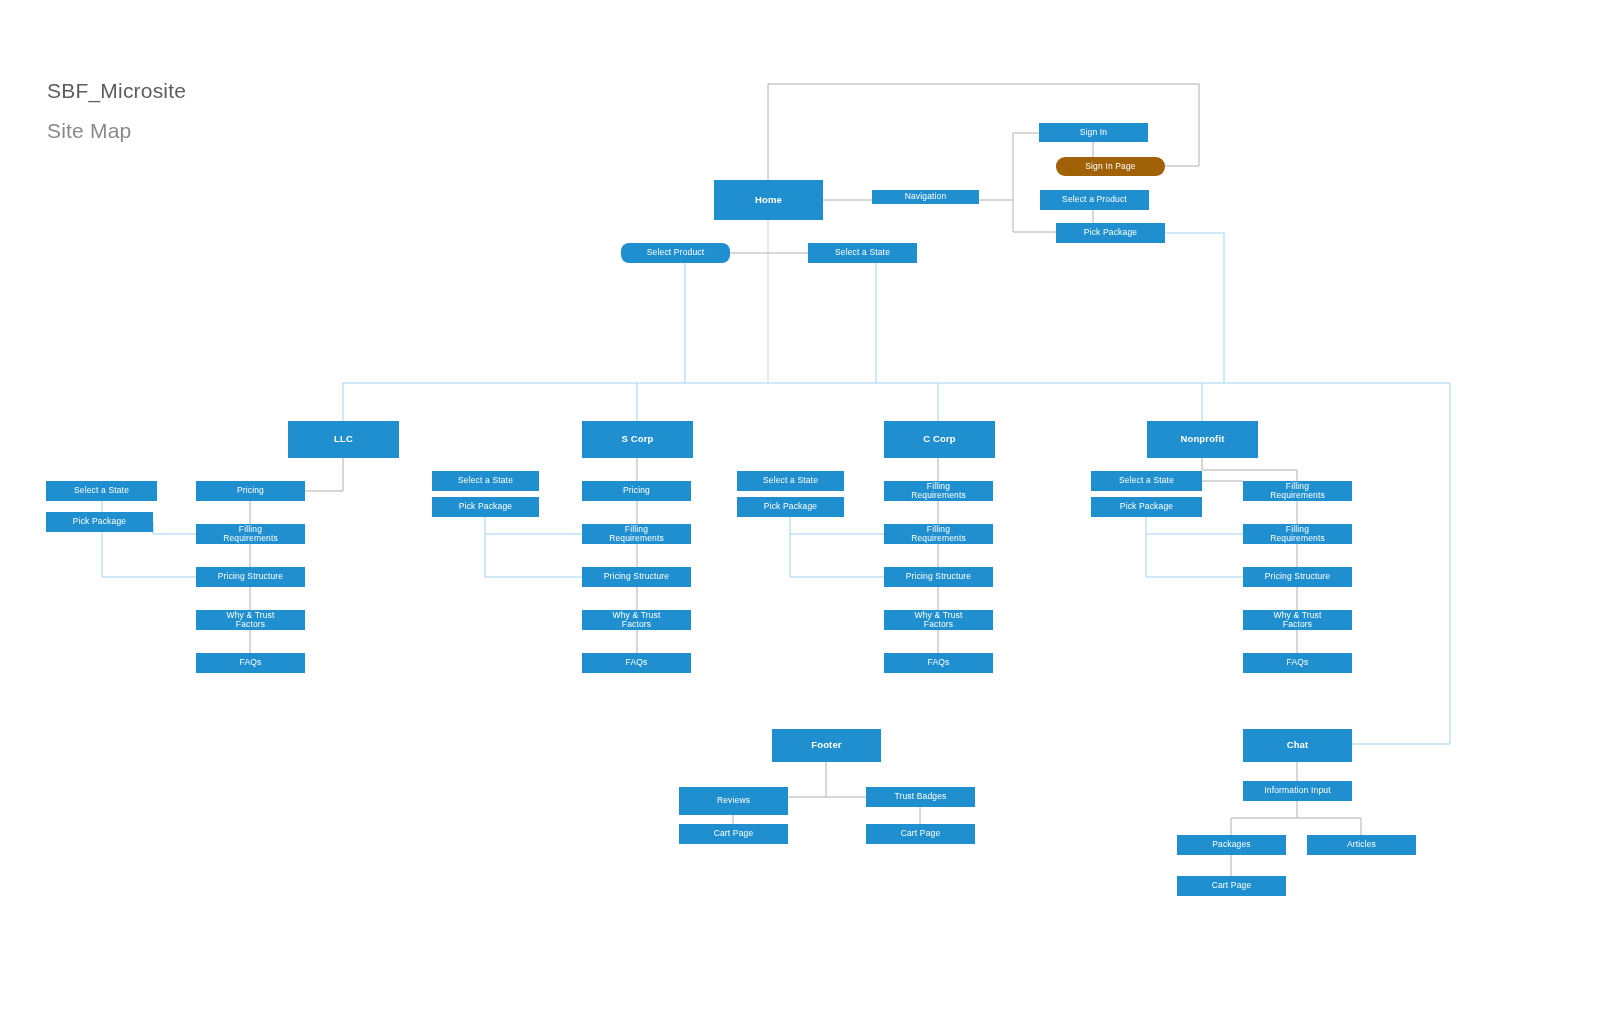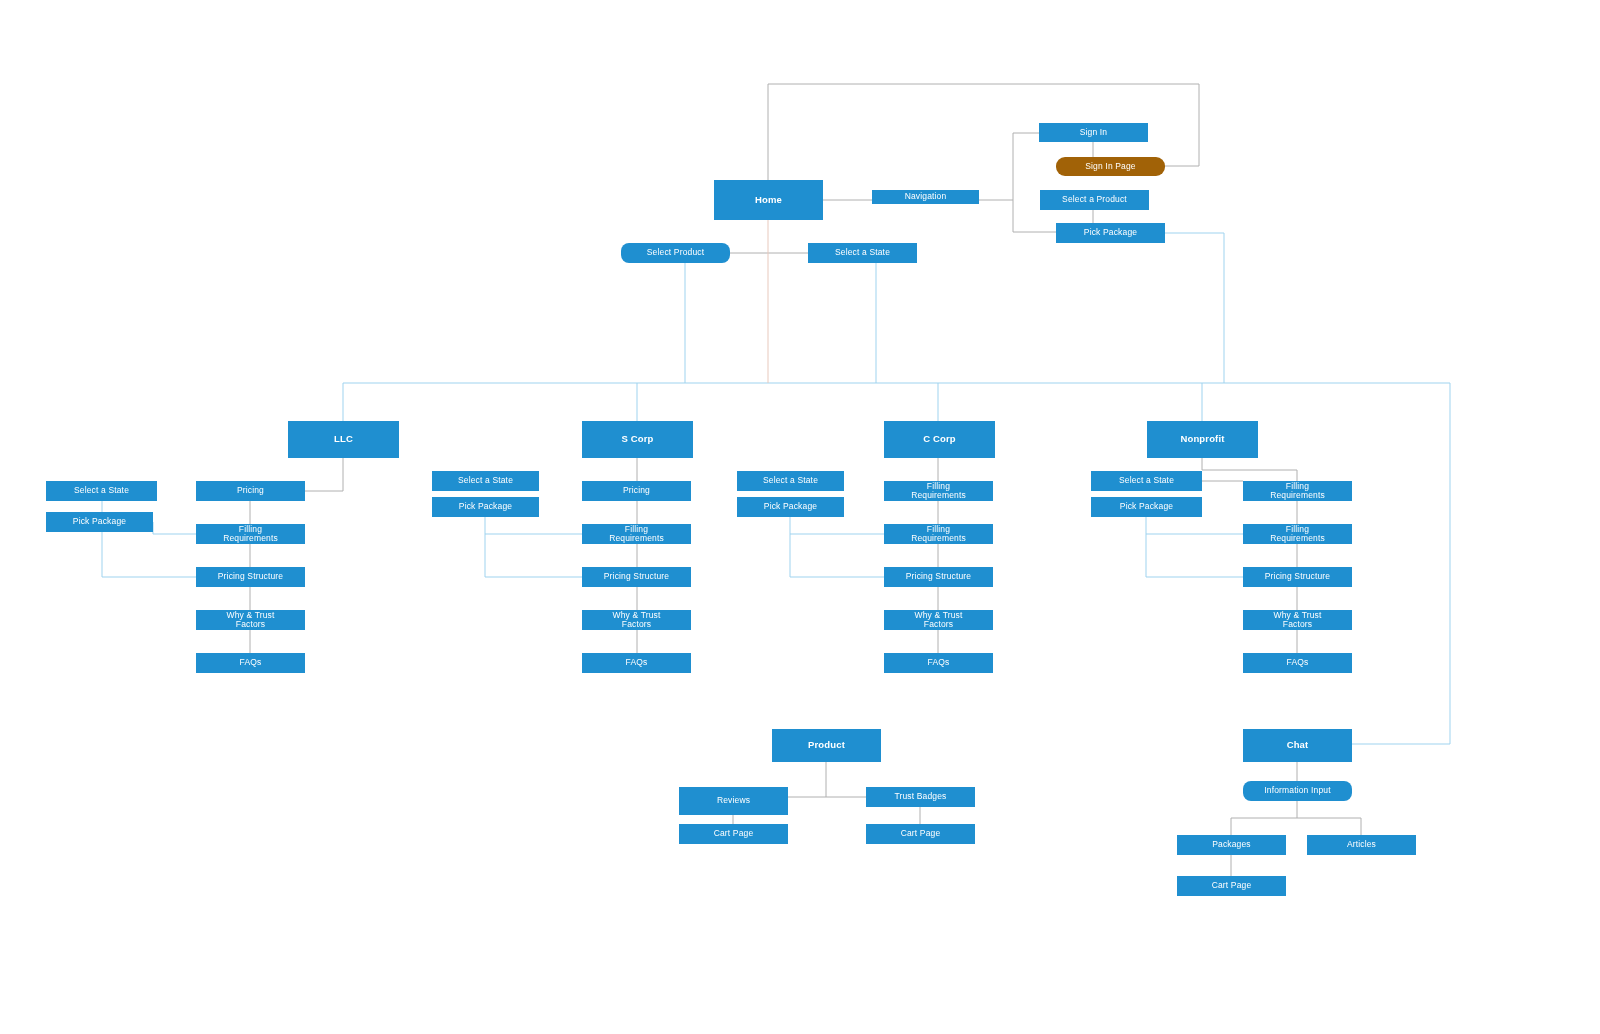--- a/index.html
+++ b/index.html
@@ -120,20 +120,24 @@
       <path d="M153,522 L153,534 L196,534" fill="none" stroke="#9fd3ef" stroke-width="1"></path>
       <path d="M485,507 L485,577 L582,577" fill="none" stroke="#9fd3ef" stroke-width="1"></path>
       <path d="M485,534 L582,534" fill="none" stroke="#9fd3ef" stroke-width="1"></path>
       <path d="M790,507 L790,577 L884,577" fill="none" stroke="#9fd3ef" stroke-width="1"></path>
       <path d="M790,534 L884,534" fill="none" stroke="#9fd3ef" stroke-width="1"></path>
       <path d="M1146,507 L1146,577 L1243,577" fill="none" stroke="#9fd3ef" stroke-width="1"></path>
       <path d="M1146,534 L1243,534" fill="none" stroke="#9fd3ef" stroke-width="1"></path>
       <path d="M768,220 L768,383" fill="none" stroke="#e8c9bd" stroke-width="1"></path>
     </svg>
 
+  <div class="title-block">
+    <div class="doc-title">SBF_Microsite</div>
+    <div class="doc-subtitle">Site Map</div>
+  </div>
 
 <div class="node big" style="left: 714px; top: 180px; width: 109px; height: 40px; background: rgb(31, 143, 208); color: rgb(255, 255, 255);">Home</div>
     <div class="node" style="left: 872px; top: 190px; width: 107px; height: 14px; background: rgb(31, 143, 208); color: rgb(255, 255, 255);">Navigation</div>
     <div class="node" style="left: 1039px; top: 123px; width: 109px; height: 19px; background: rgb(31, 143, 208); color: rgb(255, 255, 255);">Sign In</div>
     <div class="node" style="left: 1056px; top: 157px; width: 109px; height: 19px; background: #a16207; color: rgb(255, 255, 255); border-radius: 9px;">Sign In Page</div>
     <div class="node" style="left: 1040px; top: 190px; width: 109px; height: 20px; background: rgb(31, 143, 208); color: rgb(255, 255, 255);">Select a Product</div>
     <div class="node" style="left: 1056px; top: 223px; width: 109px; height: 20px; background: rgb(31, 143, 208); color: rgb(255, 255, 255);">Pick Package</div>
     <div class="node" style="left: 621px; top: 243px; width: 109px; height: 20px; background: rgb(31, 143, 208); color: rgb(255, 255, 255); border-radius: 8px;">Select Product</div>
     <div class="node" style="left: 808px; top: 243px; width: 109px; height: 20px; background: rgb(31, 143, 208); color: rgb(255, 255, 255);">Select a State</div>
     <div class="node big" style="left: 288px; top: 421px; width: 111px; height: 37px; background: rgb(31, 143, 208); color: rgb(255, 255, 255);">LLC</div>
@@ -161,23 +165,23 @@
     <div class="node" style="left: 884px; top: 567px; width: 109px; height: 20px; background: rgb(31, 143, 208); color: rgb(255, 255, 255);">Pricing Structure</div>
     <div class="node" style="left: 884px; top: 610px; width: 109px; height: 20px; background: rgb(31, 143, 208); color: rgb(255, 255, 255);">Why &amp; Trust Factors</div>
     <div class="node" style="left: 884px; top: 653px; width: 109px; height: 20px; background: rgb(31, 143, 208); color: rgb(255, 255, 255);">FAQs</div>
     <div class="node" style="left: 1091px; top: 471px; width: 111px; height: 20px; background: rgb(31, 143, 208); color: rgb(255, 255, 255);">Select a State</div>
     <div class="node" style="left: 1091px; top: 497px; width: 111px; height: 20px; background: rgb(31, 143, 208); color: rgb(255, 255, 255);">Pick Package</div>
     <div class="node" style="left: 1243px; top: 481px; width: 109px; height: 20px; background: rgb(31, 143, 208); color: rgb(255, 255, 255);">Filling Requirements</div>
     <div class="node" style="left: 1243px; top: 524px; width: 109px; height: 20px; background: rgb(31, 143, 208); color: rgb(255, 255, 255);">Filling Requirements</div>
     <div class="node" style="left: 1243px; top: 567px; width: 109px; height: 20px; background: rgb(31, 143, 208); color: rgb(255, 255, 255);">Pricing Structure</div>
     <div class="node" style="left: 1243px; top: 610px; width: 109px; height: 20px; background: rgb(31, 143, 208); color: rgb(255, 255, 255);">Why &amp; Trust Factors</div>
     <div class="node" style="left: 1243px; top: 653px; width: 109px; height: 20px; background: rgb(31, 143, 208); color: rgb(255, 255, 255);">FAQs</div>
-    <div class="node big" style="left: 772px; top: 729px; width: 109px; height: 33px; background: rgb(31, 143, 208); color: rgb(255, 255, 255);">Product</div>
+    <div class="node big" style="left: 772px; top: 729px; width: 109px; height: 33px; background: rgb(31, 143, 208); color: rgb(255, 255, 255);">Footer</div>
     <div class="node" style="left: 679px; top: 787px; width: 109px; height: 28px; background: rgb(31, 143, 208); color: rgb(255, 255, 255);">Reviews</div>
     <div class="node" style="left: 866px; top: 787px; width: 109px; height: 20px; background: rgb(31, 143, 208); color: rgb(255, 255, 255);">Trust Badges</div>
     <div class="node" style="left: 679px; top: 824px; width: 109px; height: 20px; background: rgb(31, 143, 208); color: rgb(255, 255, 255);">Cart Page</div>
     <div class="node" style="left: 866px; top: 824px; width: 109px; height: 20px; background: rgb(31, 143, 208); color: rgb(255, 255, 255);">Cart Page</div>
     <div class="node big" style="left: 1243px; top: 729px; width: 109px; height: 33px; background: rgb(31, 143, 208); color: rgb(255, 255, 255);">Chat</div>
-    <div class="node" style="left: 1243px; top: 781px; width: 109px; height: 20px; background: rgb(31, 143, 208); color: rgb(255, 255, 255); border-radius: 8px;">Information Input</div>
+    <div class="node" style="left: 1243px; top: 781px; width: 109px; height: 20px; background: rgb(31, 143, 208); color: rgb(255, 255, 255);">Information Input</div>
     <div class="node" style="left: 1177px; top: 835px; width: 109px; height: 20px; background: rgb(31, 143, 208); color: rgb(255, 255, 255);">Packages</div>
     <div class="node" style="left: 1307px; top: 835px; width: 109px; height: 20px; background: rgb(31, 143, 208); color: rgb(255, 255, 255);">Articles</div>
     <div class="node" style="left: 1177px; top: 876px; width: 109px; height: 20px; background: rgb(31, 143, 208); color: rgb(255, 255, 255);">Cart Page</div>
   </div>
 
 </body></html>

